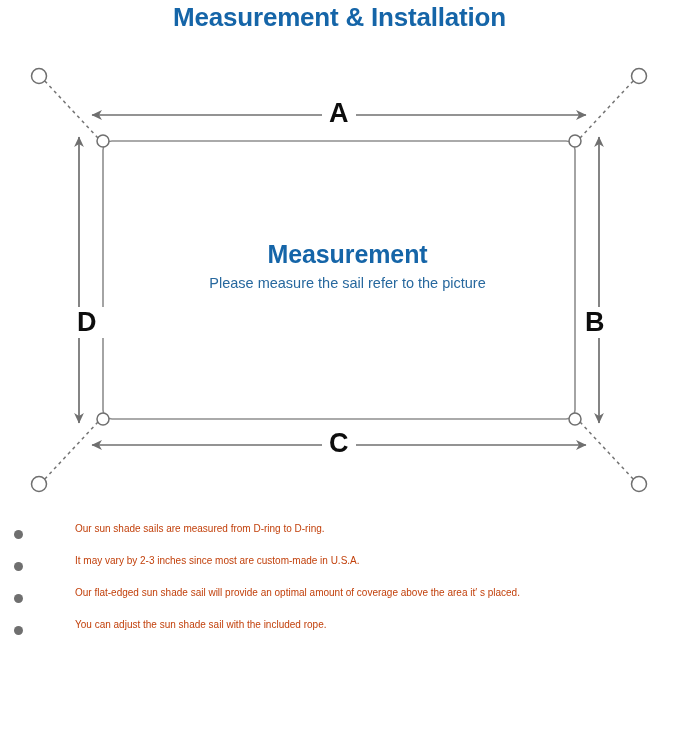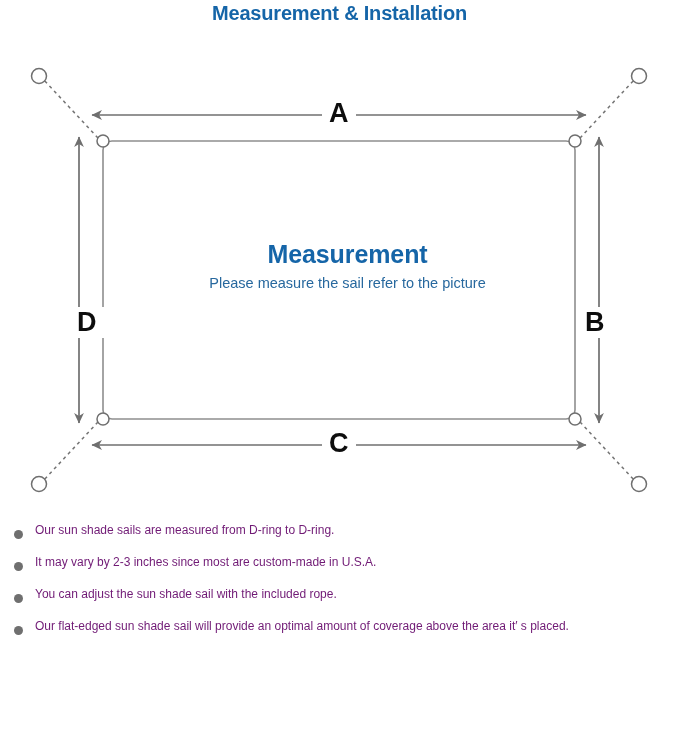--- a/index.html
+++ b/index.html
@@ -15,21 +15,21 @@
     overflow: hidden;
   }
 
   
   .page-title {
     position: absolute;
     top: 2px;
     left: 0;
     width: 679px;
     text-align: center;
-    font-size: 20px;
+    font-size: 26px;
     font-weight: bold;
     color: #1565a8;
     letter-spacing: -0.2px;
     font-family: "Liberation Sans", sans-serif;
   }
 
   
   .diagram {
     position: absolute;
     top: 52px;
@@ -94,24 +94,25 @@
   }
   .note-bullet {
     width: 9px;
     height: 9px;
     border-radius: 50%;
     background: #6f6f6f;
     flex: 0 0 auto;
     margin: 8px 12px 0 4px;
   }
   .note-text {
-    font-size: 12px;
+    font-size: 10px;
     line-height: 1.38;
-    color: #701a75;
+    color: #c2410c;
     font-family: "Liberation Sans", sans-serif;
+    margin-left: 40px;
   }
 </style>
 </head>
 <body>
 
 <div class="page-title">Measurement &amp; Installation</div>
 
 <div class="diagram">
 
   <svg width="679" height="460" viewBox="0 0 679 460" xmlns="http://www.w3.org/2000/svg">
@@ -166,19 +167,19 @@
   <div class="note-row">
     <span class="note-bullet"></span>
     <span class="note-text">Our sun shade sails are measured from D-ring to D-ring.</span>
   </div>
   <div class="note-row">
     <span class="note-bullet"></span>
     <span class="note-text">It may vary by 2-3 inches since most are custom-made in U.S.A.</span>
   </div>
   <div class="note-row">
     <span class="note-bullet"></span>
-    <span class="note-text">You can adjust the sun shade sail with the included rope.</span>
+    <span class="note-text">Our flat-edged sun shade sail will provide an optimal amount of coverage above the area it′ s placed.</span>
   </div>
   <div class="note-row">
     <span class="note-bullet"></span>
-    <span class="note-text">Our flat-edged sun shade sail will provide an optimal amount of coverage above the area it′ s placed.</span>
+    <span class="note-text">You can adjust the sun shade sail with the included rope.</span>
   </div>
 </div>
 
 </body></html>

